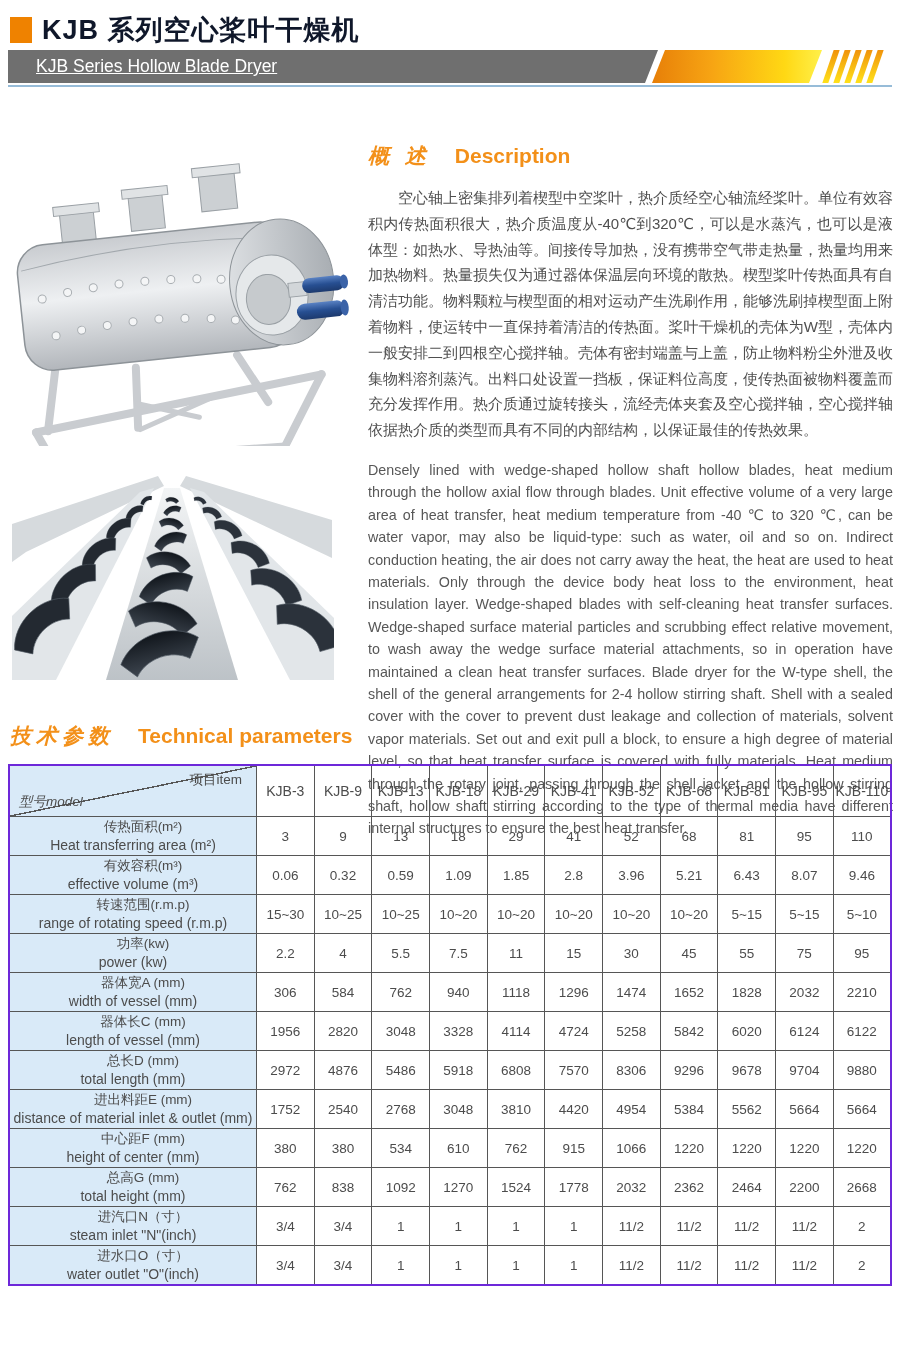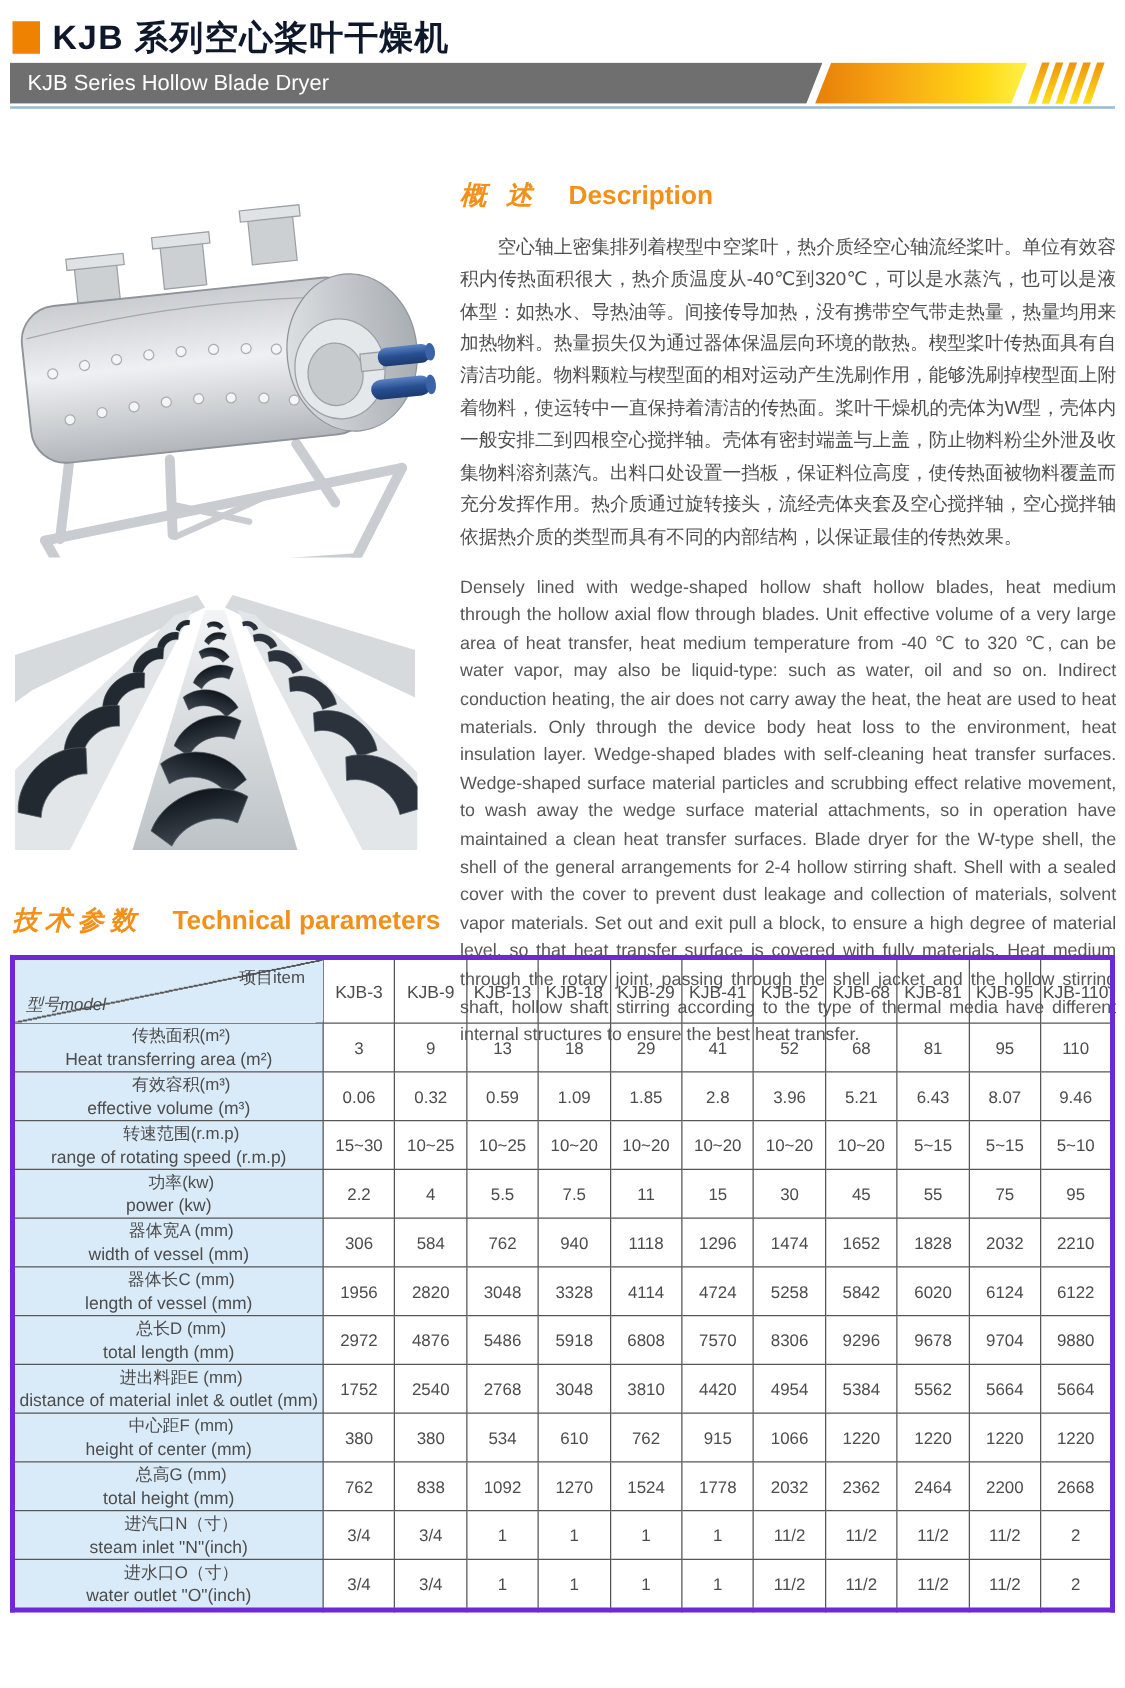--- a/index.html
+++ b/index.html
@@ -5,21 +5,21 @@
   html,body{margin:0;padding:0;background:#fff;}
   body{width:900px;height:1350px;position:relative;overflow:hidden;
        font-family:"Liberation Sans","DejaVu Sans",sans-serif;color:#4e4e4e;
        --accent:#F39019;--banner:#6F6F6F;--labelbg:#D9EAF8;--rule:#97BCD8;}
 
   
   .title-square{position:absolute;left:10px;top:17px;width:22px;height:26px;background:#EF8200;}
   .page-title{position:absolute;left:42px;top:12px;font-size:27px;font-weight:bold;color:#0f172a;letter-spacing:1px;}
   .banner-gray{position:absolute;left:8px;top:50px;width:650px;height:33px;background:var(--banner);
                clip-path:polygon(0 0,100% 0,calc(100% - 13px) 100%,0 100%);}
-  .banner-sub{display:block;line-height:33px;padding-left:14px;color:#fff;font-size:17.5px;}
+  .banner-sub{display:block;line-height:33px;padding-left:28px;color:#fff;font-size:17.5px;text-decoration:underline;}
   .banner-orange{position:absolute;left:652px;top:50px;width:170px;height:33px;
                clip-path:polygon(13px 0,100% 0,calc(100% - 13px) 100%,0 100%);
                background:linear-gradient(90deg,#E77F08 0%,#F7A413 35%,#FFD814 78%,#FFF04A 100%);}
   .stripe{position:absolute;top:50px;width:6px;height:33px;transform:skewX(-19deg);
           background:linear-gradient(180deg,#F0930B,#FFE11A);}
   .blue-rule{position:absolute;left:8px;top:85px;width:884px;height:2px;background:var(--rule);}
 
   
   .photo1{position:absolute;left:8px;top:160px;}
   .photo2{position:absolute;left:12px;top:466px;}
@@ -28,21 +28,21 @@
   .desc{position:absolute;left:368px;top:142px;width:525px;}
   .section-heading{display:flex;align-items:baseline;gap:24px;color:var(--accent);font-weight:bold;}
   .heading-cn{font-size:21px;letter-spacing:5px;font-style:italic;}
   .heading-en{font-size:21px;letter-spacing:0;}
   .desc-cn{margin-top:15px;font-size:15px;line-height:25.8px;text-align:justify;text-indent:2em;color:#4f4f4f;}
   .desc-en{margin-top:16px;font-size:14.3px;line-height:22.4px;text-align:justify;color:#575757;}
 
   
   .tech-heading{position:absolute;left:10px;top:722px;}
   .params{position:absolute;left:8px;top:764px;width:884px;border-collapse:collapse;table-layout:fixed;
-          border:4px solid #6d28d9;}
+          border:2px solid #6d28d9;}
   .params th,.params td{border:1px solid #565656;text-align:center;vertical-align:middle;
           color:#4c4c4c;font-weight:normal;padding:0;}
   .corner{width:246px;height:50px;background-color:var(--labelbg);position:relative;
           background-image:linear-gradient(to bottom right,
             transparent calc(50% - 0.7px),#565656 calc(50% - 0.7px),
             #565656 calc(50% + 0.7px),transparent calc(50% + 0.7px));}
   .corner-item{position:absolute;top:5px;right:14px;font-size:13.5px;}
   .corner-model{position:absolute;bottom:5px;left:9px;font-size:13.5px;font-style:italic;}
   .model-th{font-size:14px;height:50px;}
   .row-label{background:var(--labelbg);height:38px;}

